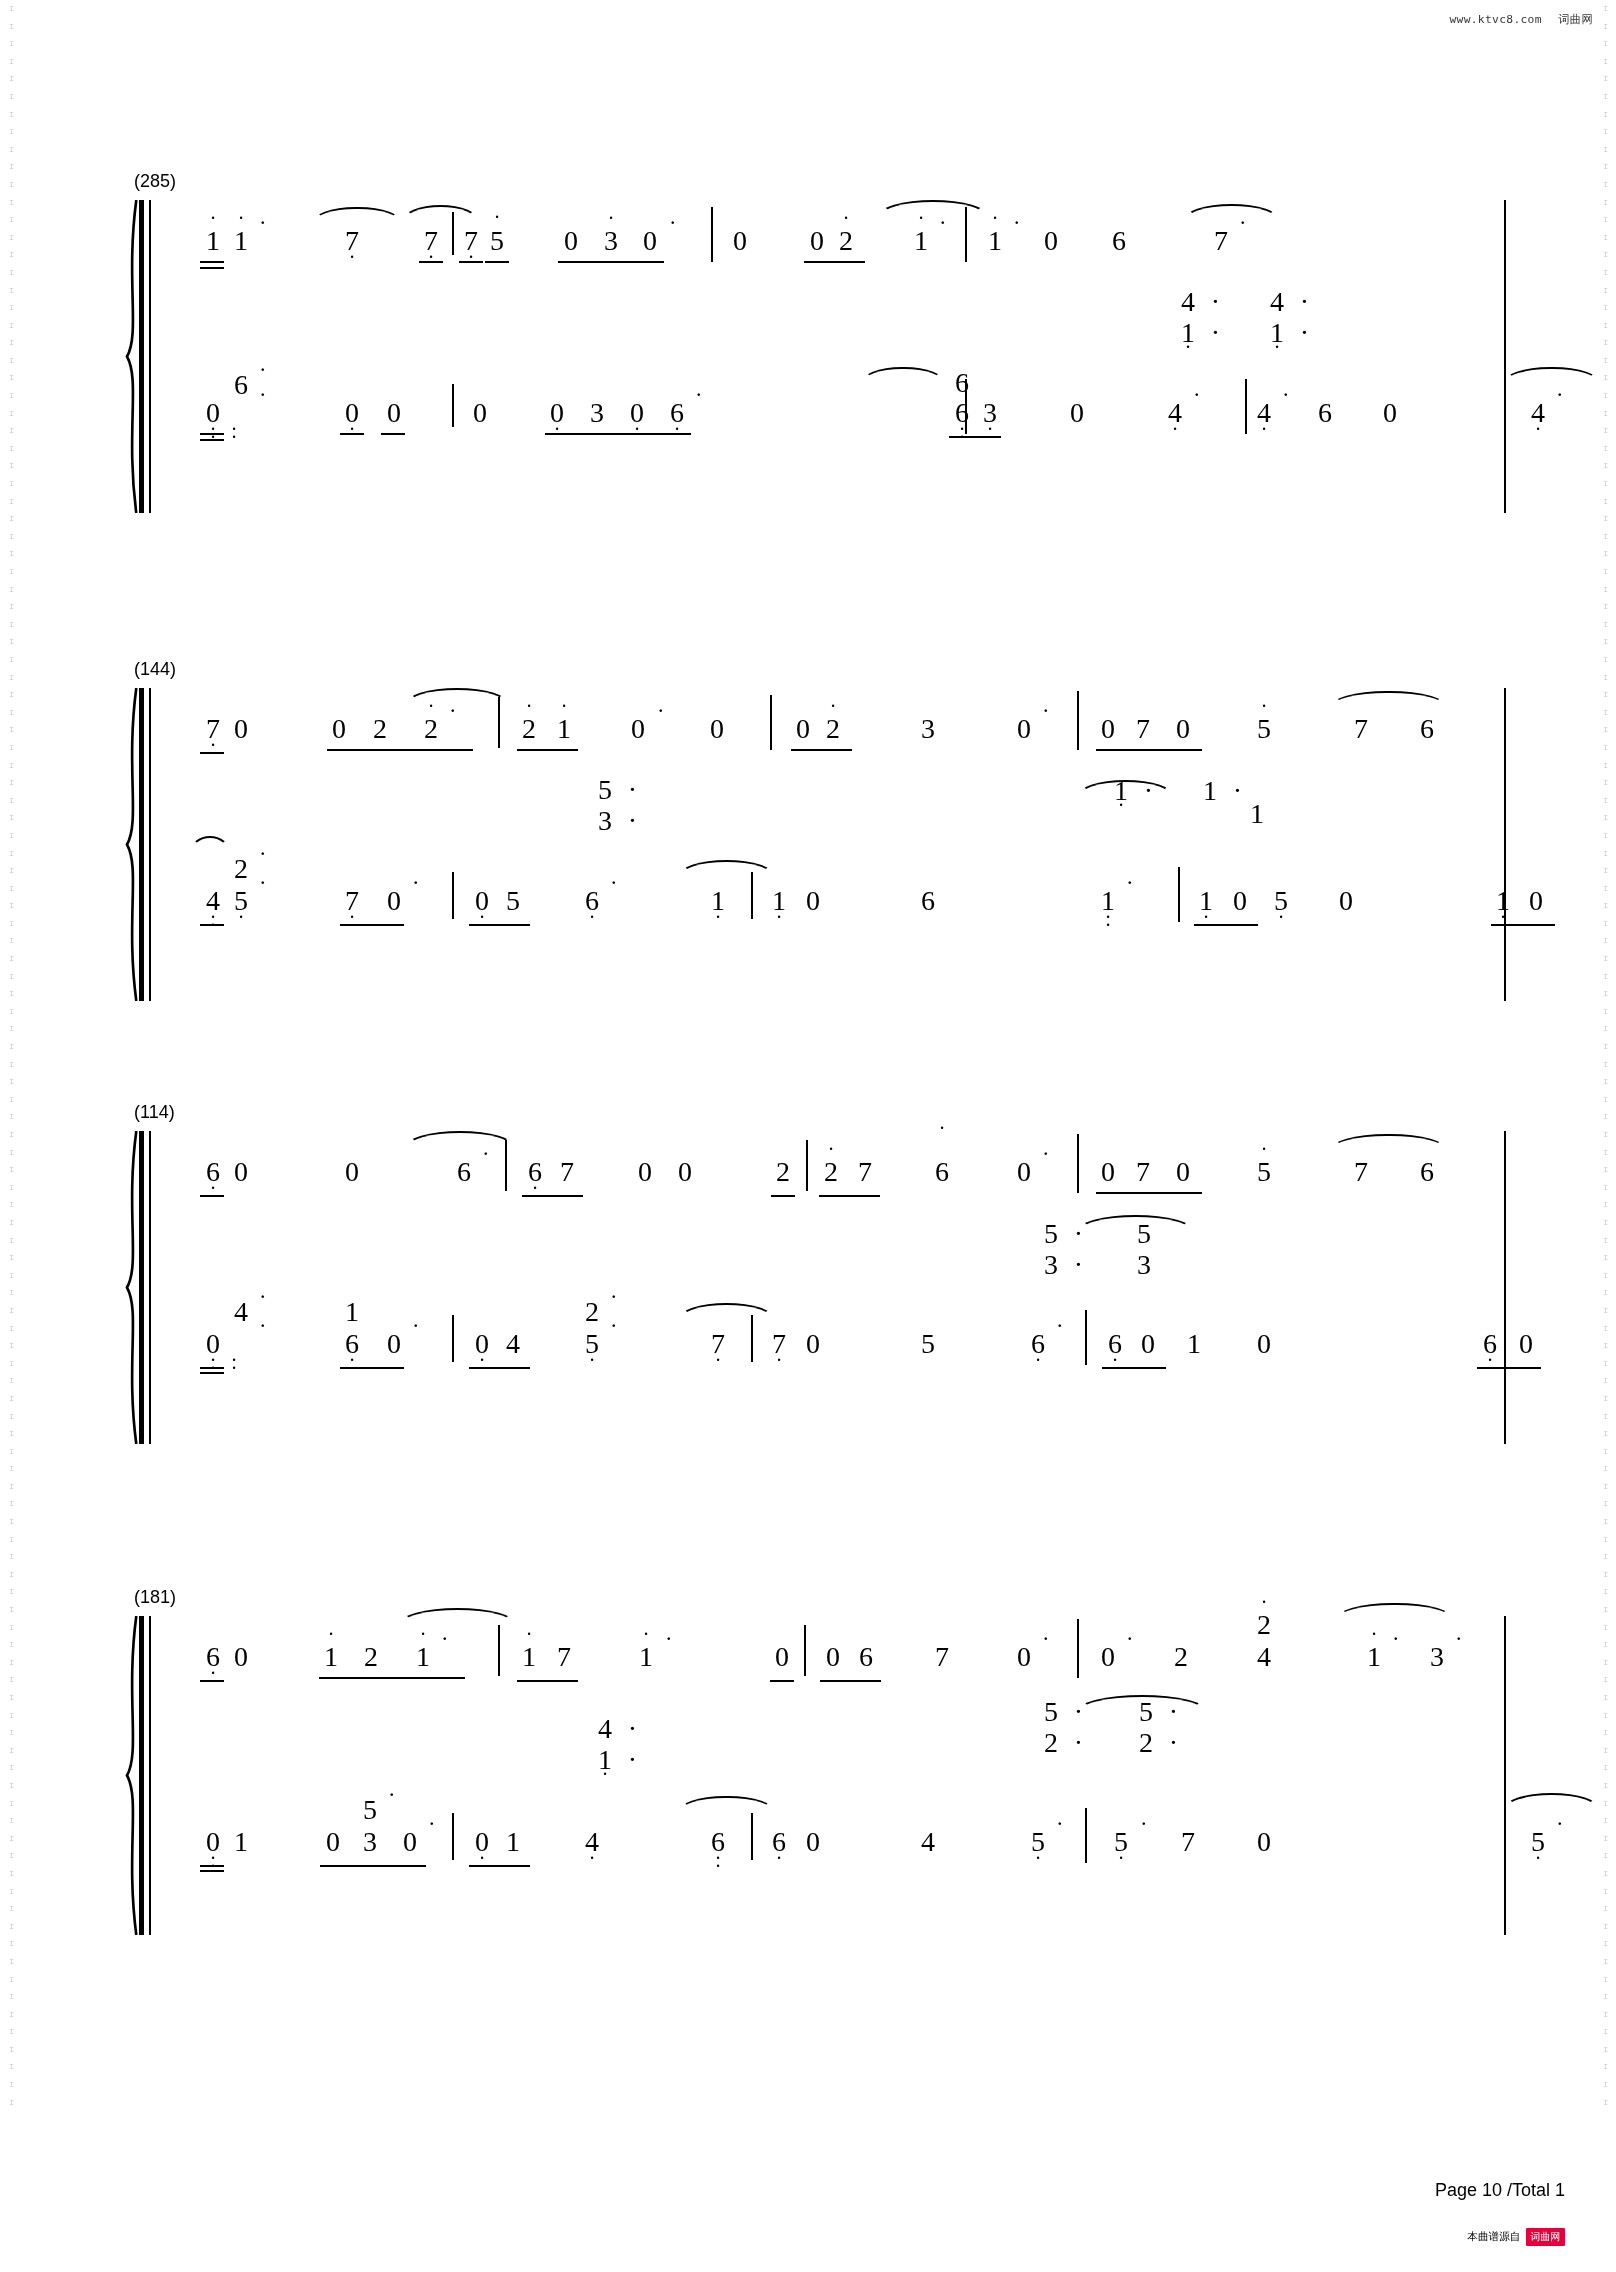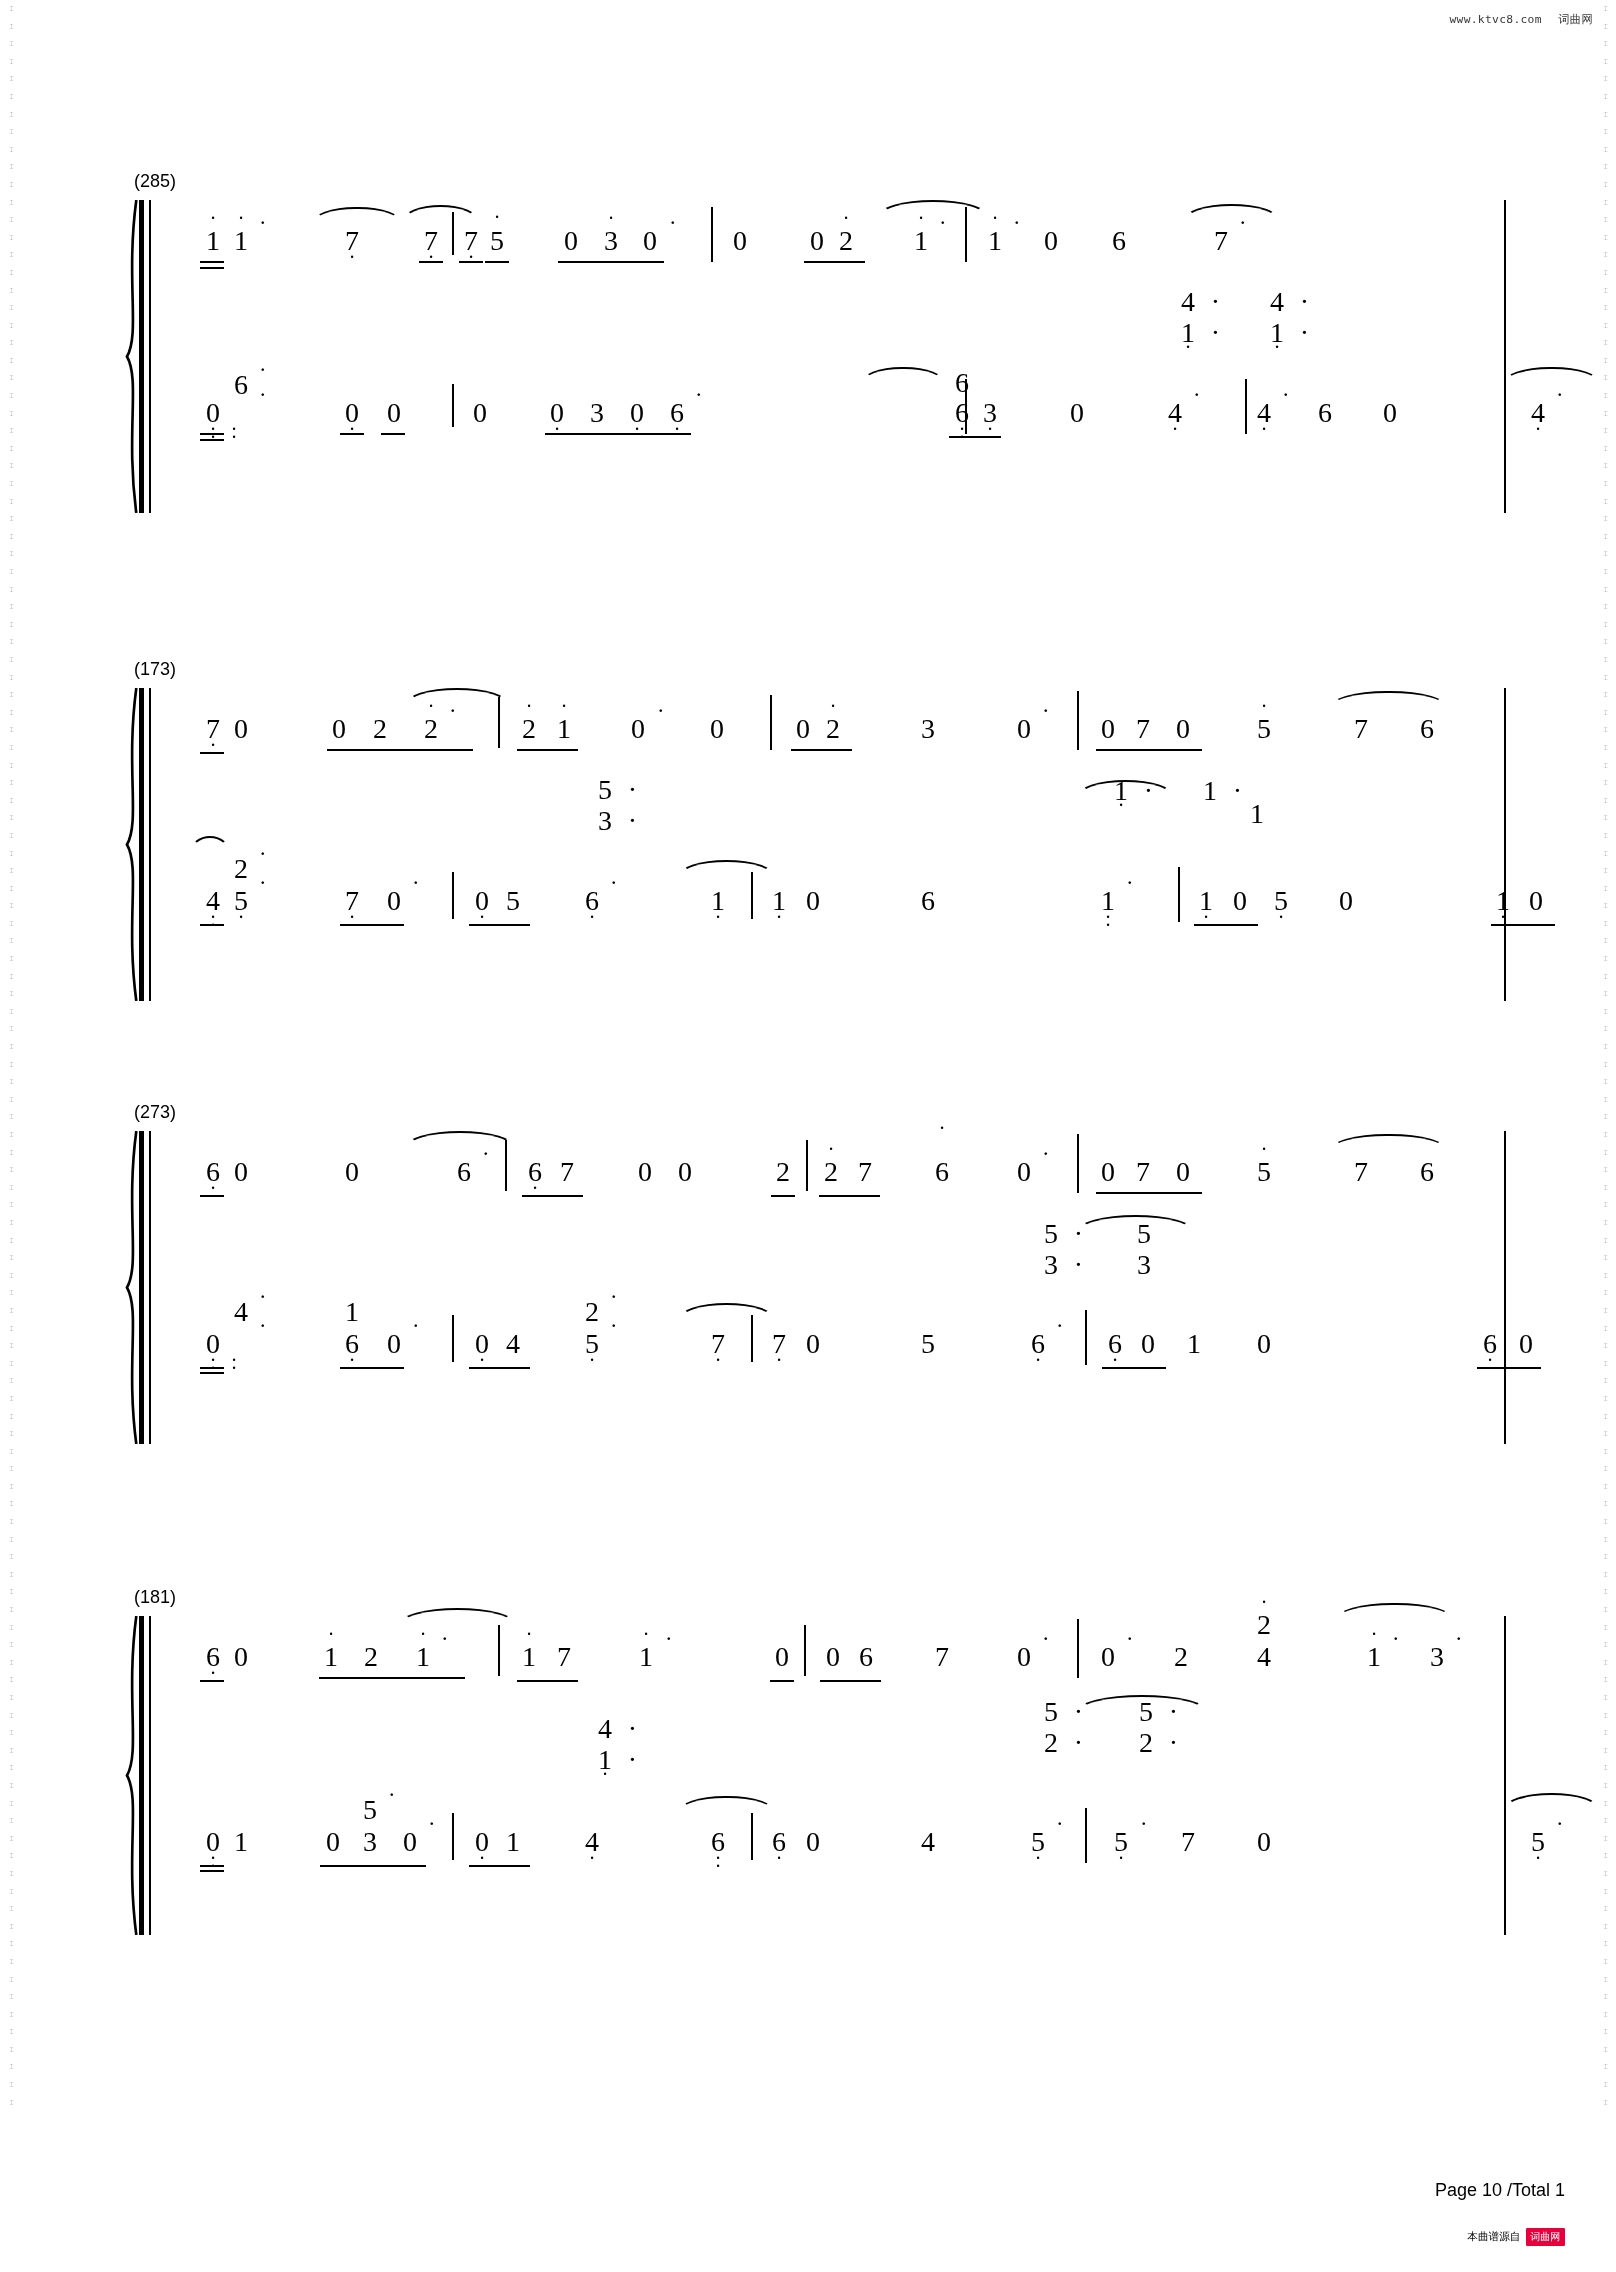--- a/index.html
+++ b/index.html
@@ -580,21 +580,21 @@
       <div class="note" style="left:1192px;top:27px;">6</div>
       <div class="note" style="left:1257px;top:27px;">0</div>
 
       <div class="slur" style="left:1377px;top:-5.3px;width:93px;"></div>
       <div class="note" style="left:1405px;top:27px;">4<span class="oct-dn">·</span></div>
       <div class="aug" style="left:1430px;">·</div>
     </div>
   </div>
 
   <div class="system" style="top:688px;">
-    <div class="sys-number">(173)</div>
+    <div class="sys-number">(144)</div>
     <div class="brace" style="height:313px;">
       <div class="barline-thick" style="height:313px;"></div>
       <div class="barline-thin" style="height:313px;"></div>
       <svg class="brace-curve" viewBox="0 0 26 470" preserveAspectRatio="none">
         <path d="M20 0 C4 120, 26 200, 6 235 C26 270, 4 350, 20 470" stroke="#000" stroke-width="4" fill="none"></path>
       </svg>
     </div>
     <div class="barline-end" style="height:313px;"></div>
 
     <div class="staff-row">
@@ -693,21 +693,21 @@
       <div class="note" style="left:1148px;top:27px;">5<span class="oct-dn">·</span></div>
       <div class="note" style="left:1213px;top:27px;">0</div>
 
       <div class="note" style="left:1370px;top:27px;">1<span class="oct-dn">·</span></div>
       <div class="beam" style="left:1365px;top:64px;width:64px;"></div>
       <div class="note" style="left:1403px;top:27px;">0</div>
     </div>
   </div>
 
   <div class="system" style="top:1131px;">
-    <div class="sys-number">(273)</div>
+    <div class="sys-number">(114)</div>
     <div class="brace" style="height:313px;">
       <div class="barline-thick" style="height:313px;"></div>
       <div class="barline-thin" style="height:313px;"></div>
       <svg class="brace-curve" viewBox="0 0 26 470" preserveAspectRatio="none">
         <path d="M20 0 C4 120, 26 200, 6 235 C26 270, 4 350, 20 470" stroke="#000" stroke-width="4" fill="none"></path>
       </svg>
     </div>
     <div class="barline-end" style="height:313px;"></div>
 
     <div class="staff-row">

